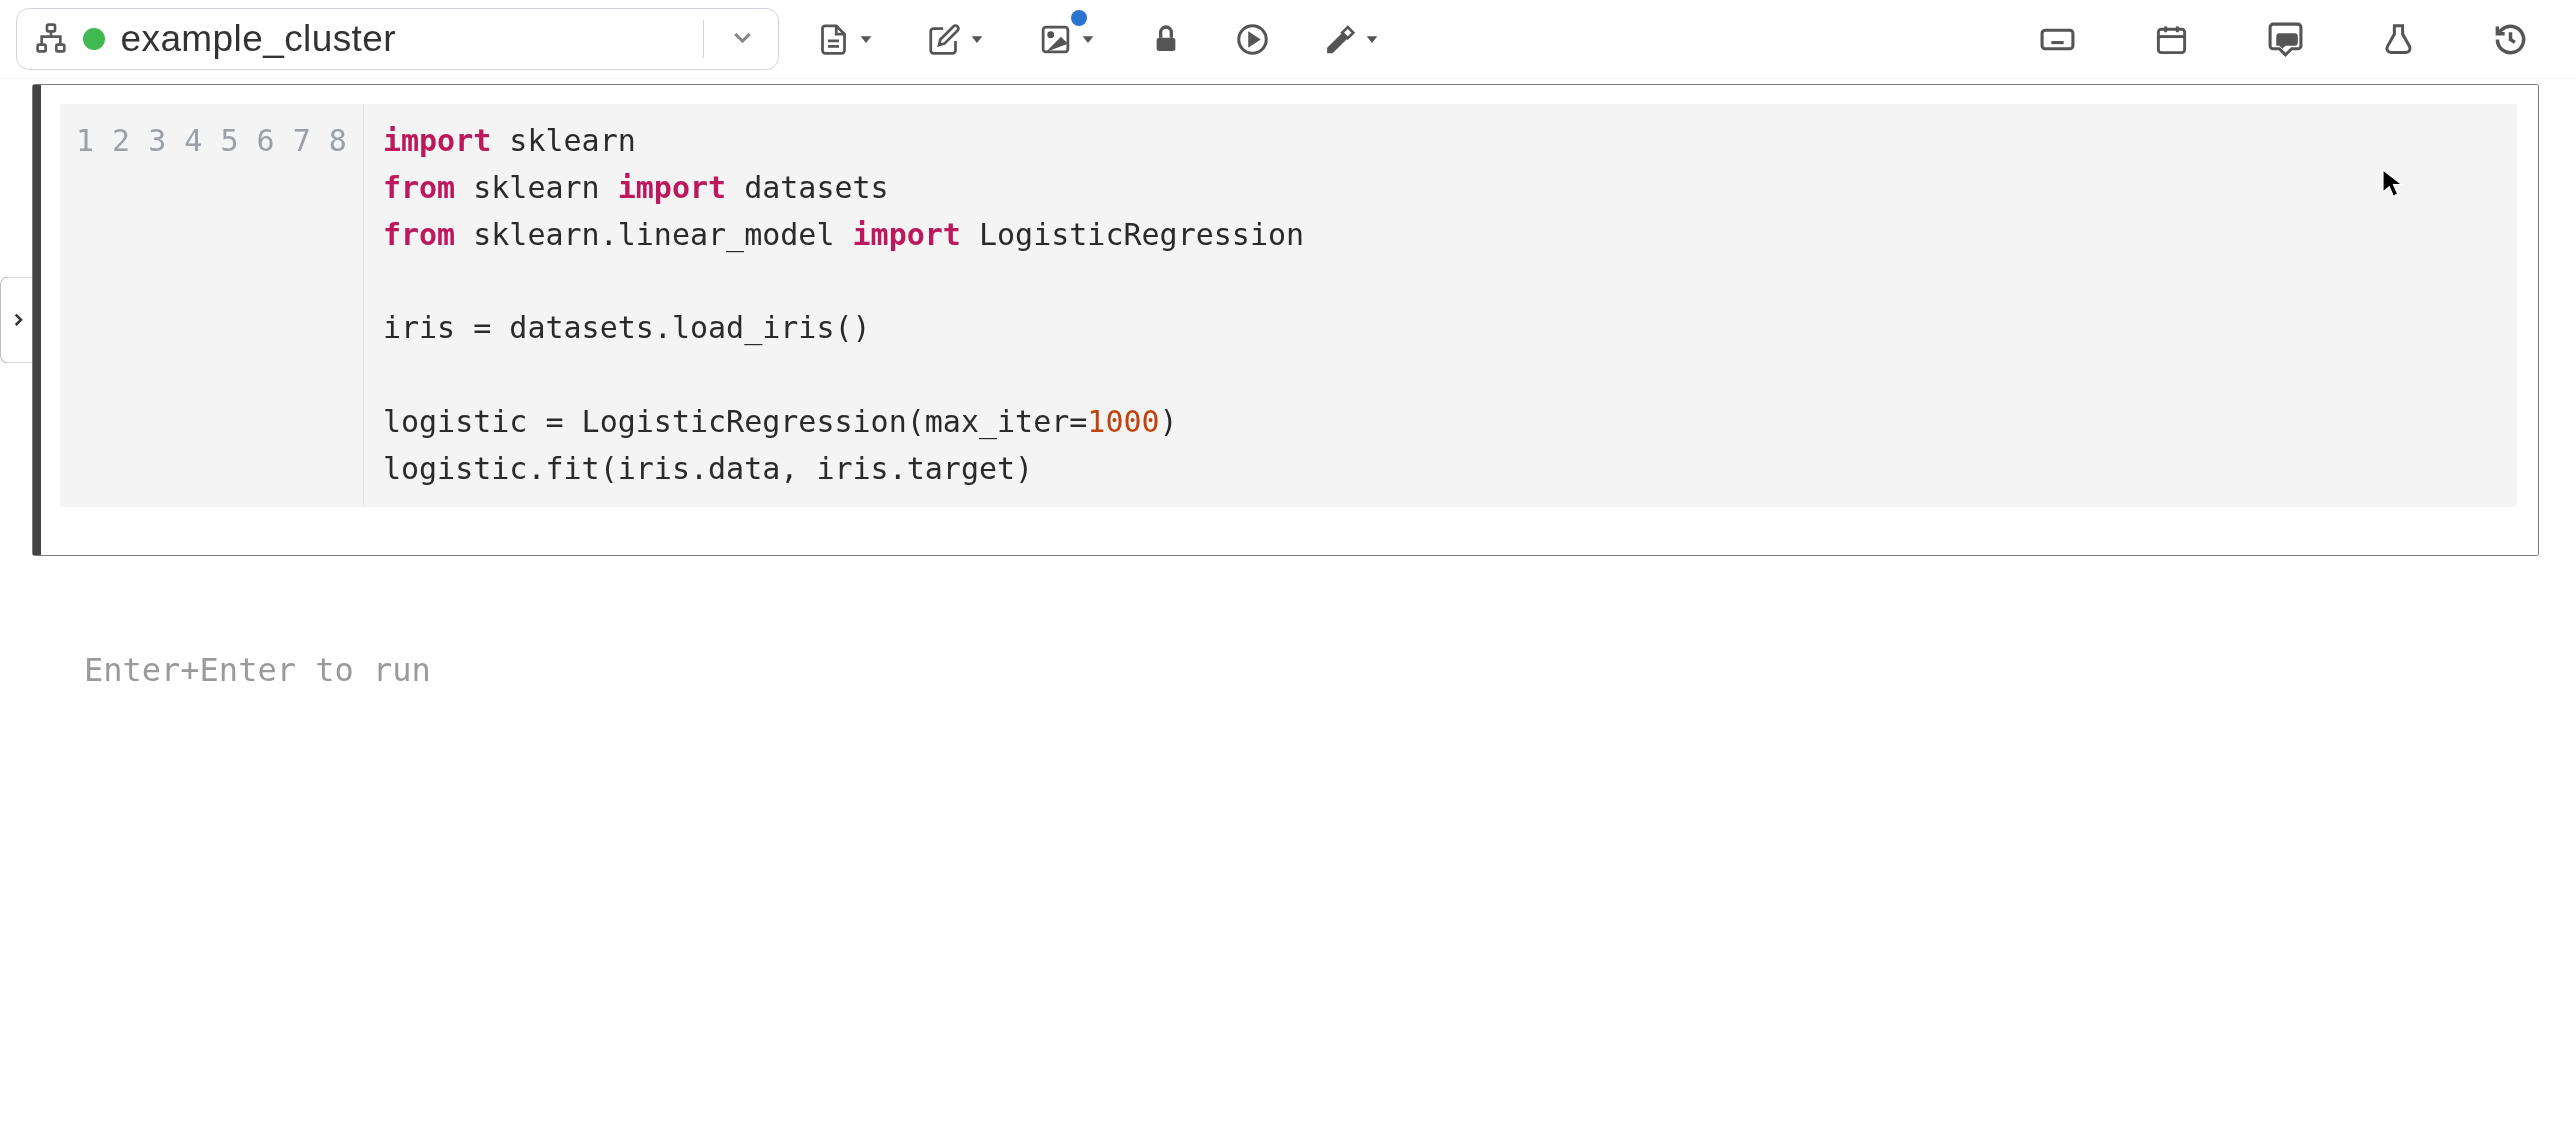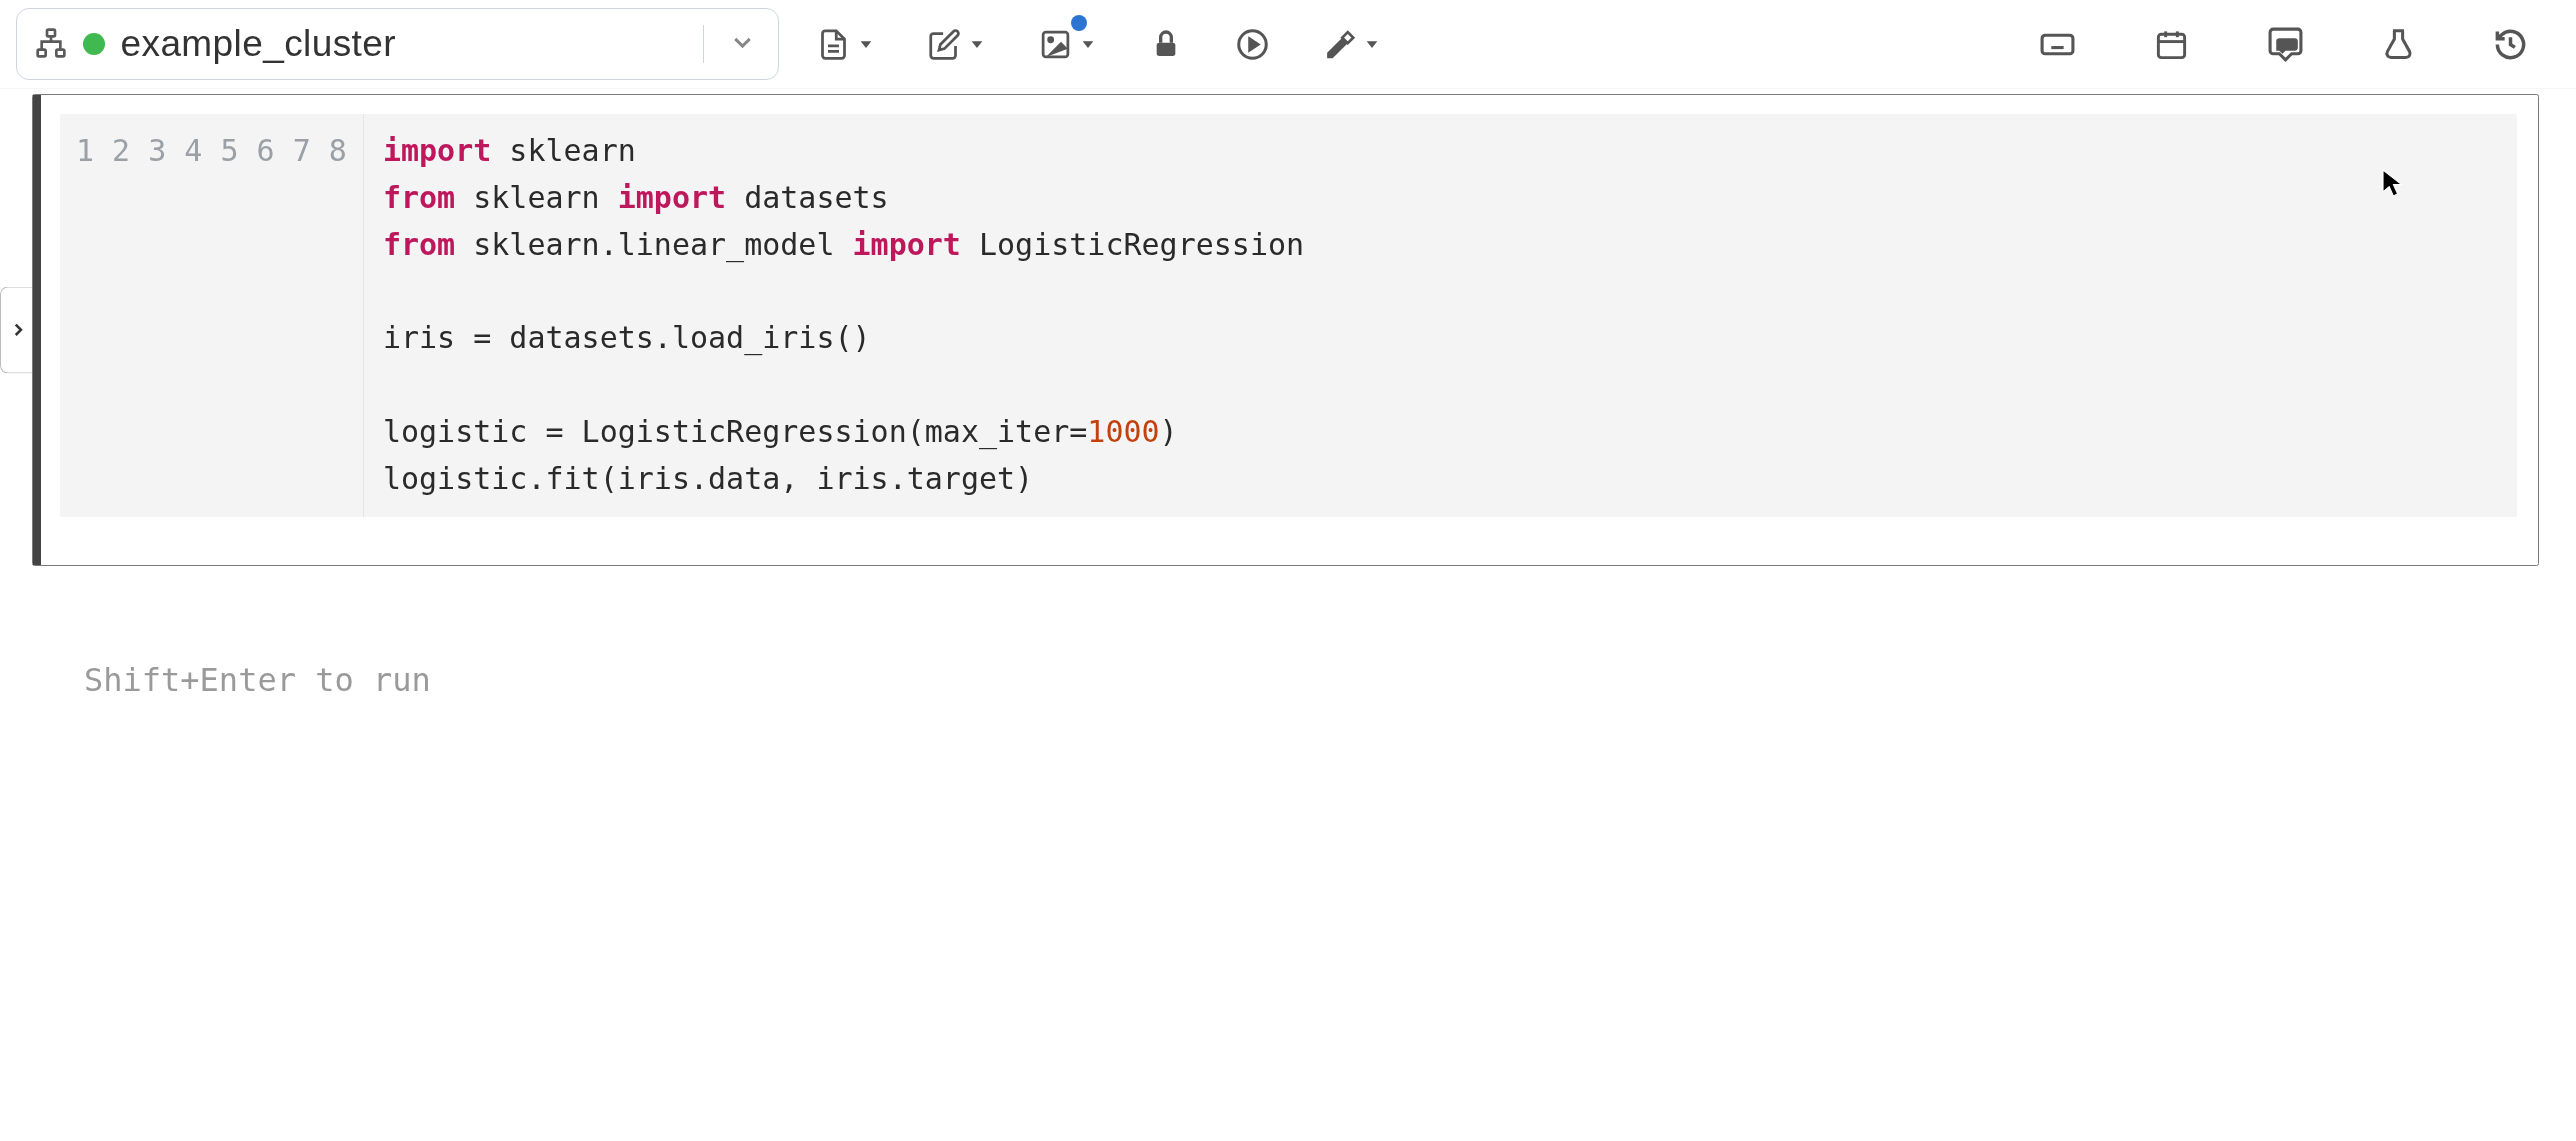--- a/index.html
+++ b/index.html
@@ -9,21 +9,21 @@
     align-items: center;
     padding: 8px 16px 8px 16px;
     gap: 11px;
     border-bottom: 1.6px solid #f5f5f5;
   }
   .cluster-pill {
     display: flex;
     align-items: center;
     border: 1.6px solid #d0d5dd;
     border-radius: 12.7px;
-    height: 72px;
+    height: 62px;
     padding: 0 12.7px 0 17.5px;
     gap: 16px;
     min-width: 763px;
   }
   .cluster-pill .sitemap { color:#5a5a5a; }
   .cluster-pill .status-dot {
     width: 22px; height: 22px; border-radius: 50%; background:#3fb950; display:inline-block;
   }
   .cluster-pill .name { font-size: 37px; color:#333; font-weight:400; letter-spacing:0.4px; }
   .cluster-pill .divider { width:1.6px; height:38px; background:#d0d5dd; margin-left:auto; }
@@ -287,21 +287,21 @@
 <span class="kw">from</span> sklearn.linear_model <span class="kw">import</span> LogisticRegression
 
 iris = datasets.load_iris()
 
 logistic = LogisticRegression(max_iter=<span class="num">1000</span>)
 logistic.fit(iris.data, iris.target)</div>
       </div>
     </div>
   </div>
 
-  <div class="hint">Shift+Enter to run</div>
+  <div class="hint">Enter+Enter to run</div>
 </div>
 
 <div class="cursor" style="left:2382px; top:169px;">
   <svg width="20.7" height="29" viewBox="0 0 20 28">
       <path d="M1 1 L1 22 L7 17 L11 26 L15 24 L11 15 L19 15 Z" fill="#000" stroke="#fff" stroke-width="1"></path>
     </svg>
 </div>
 
 
 </body></html>

